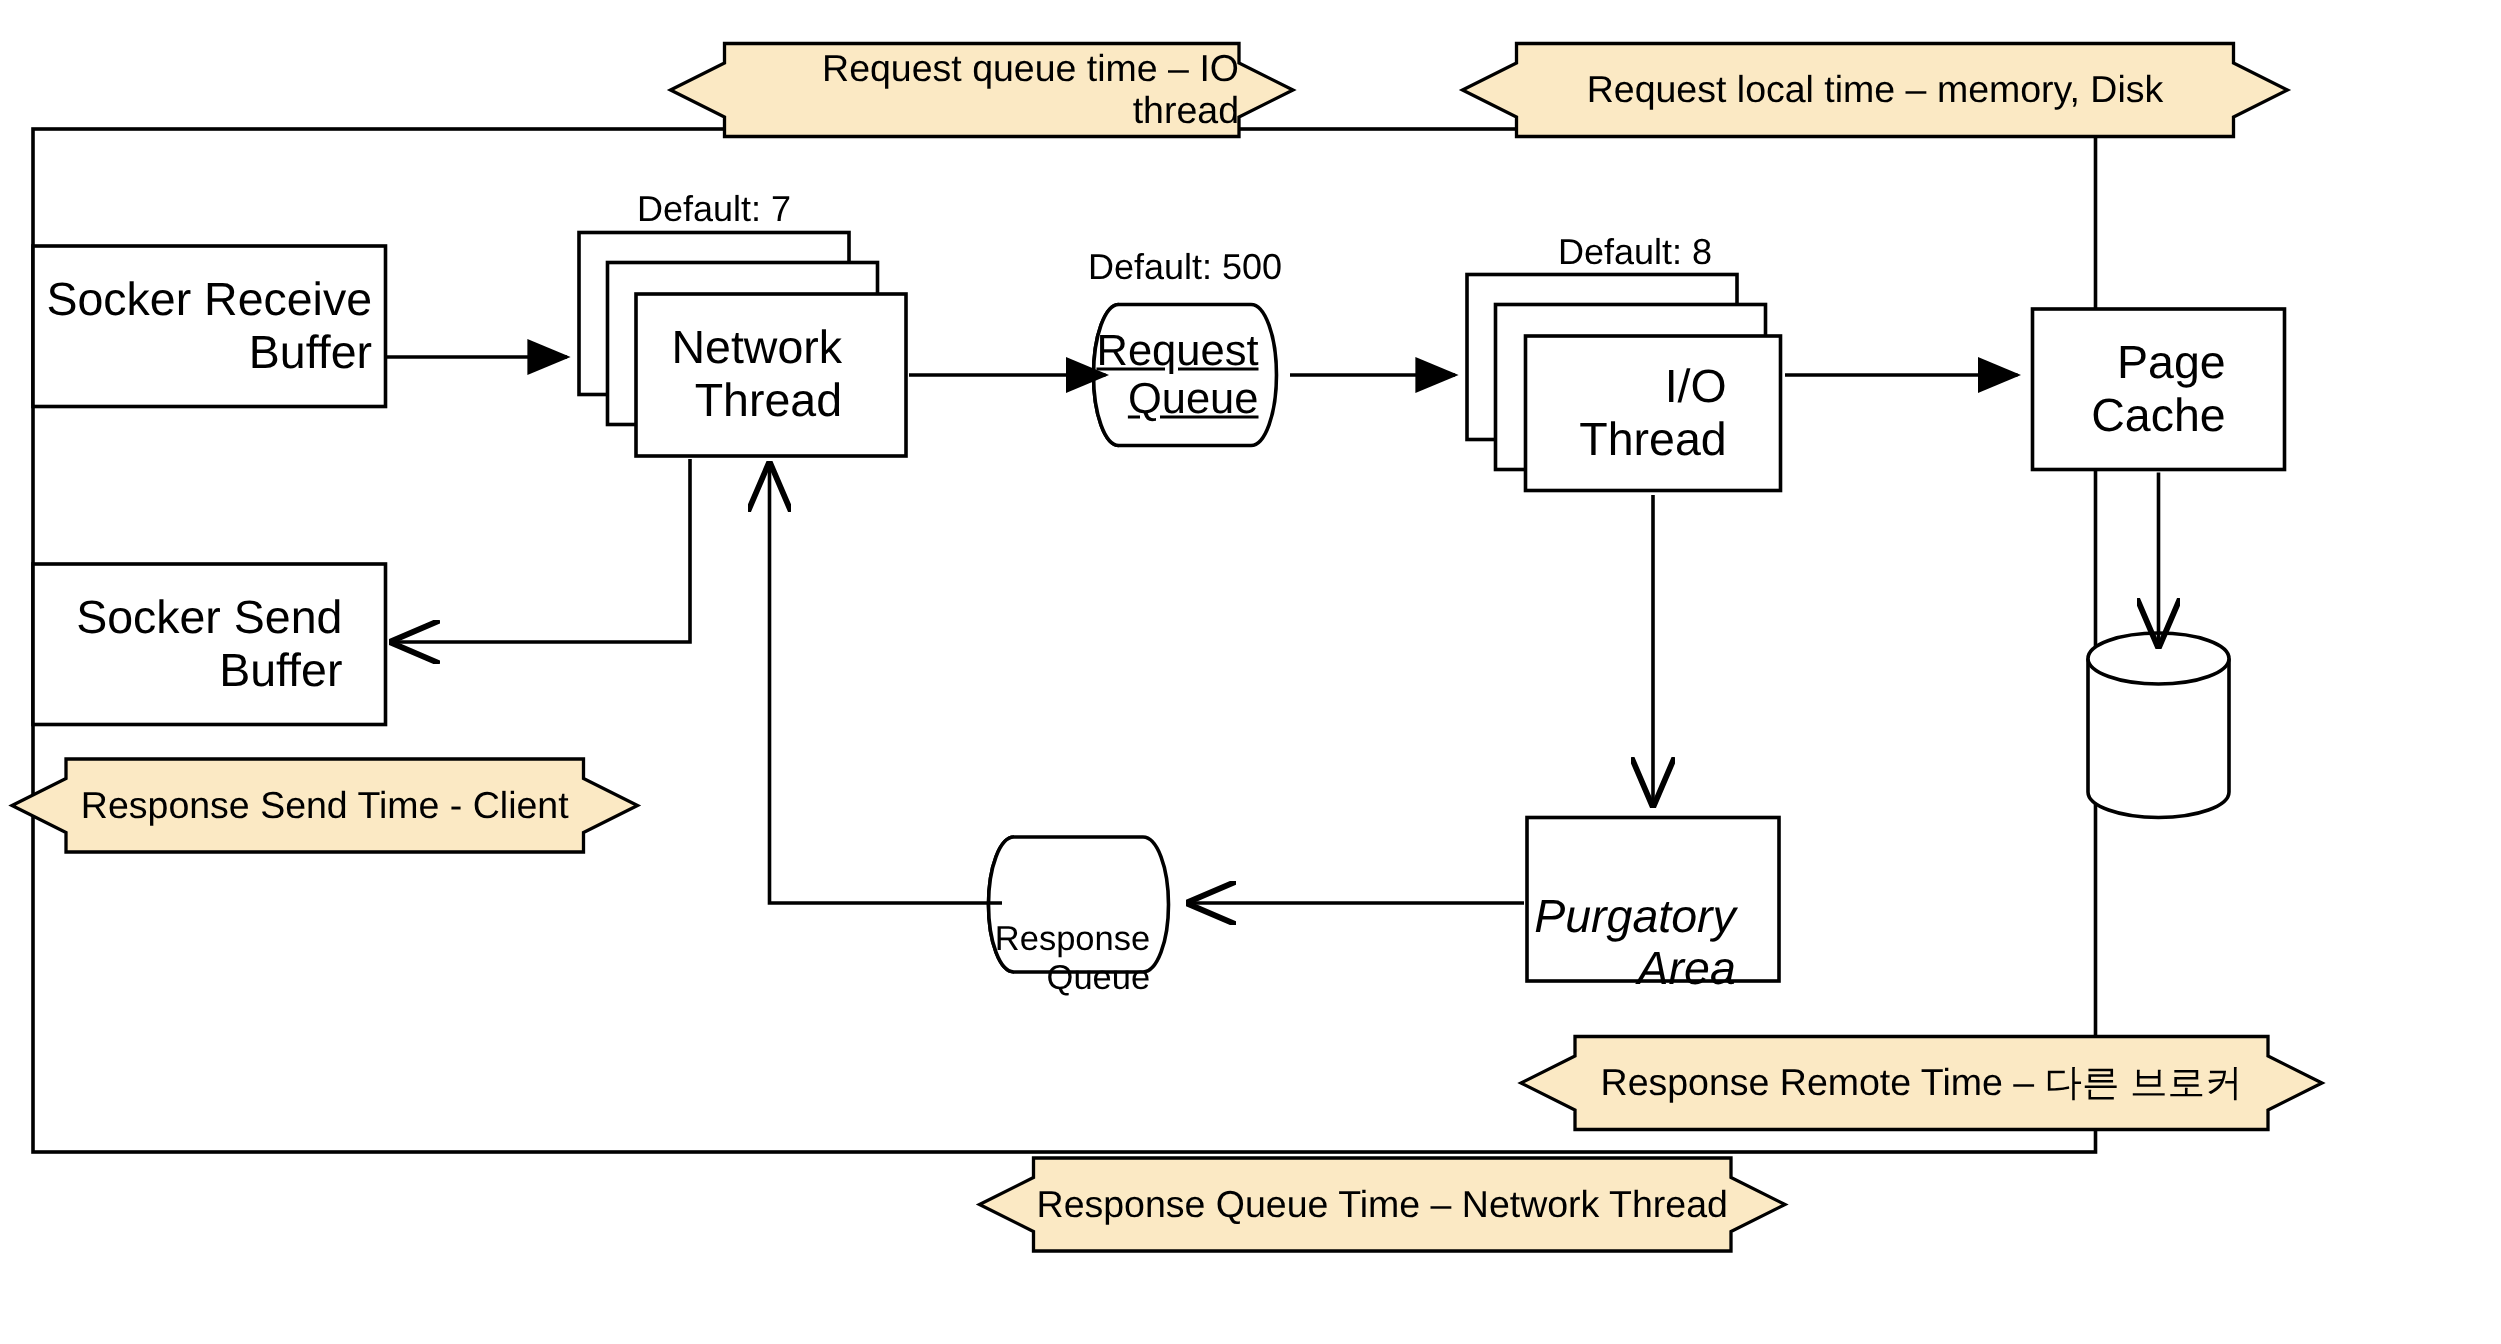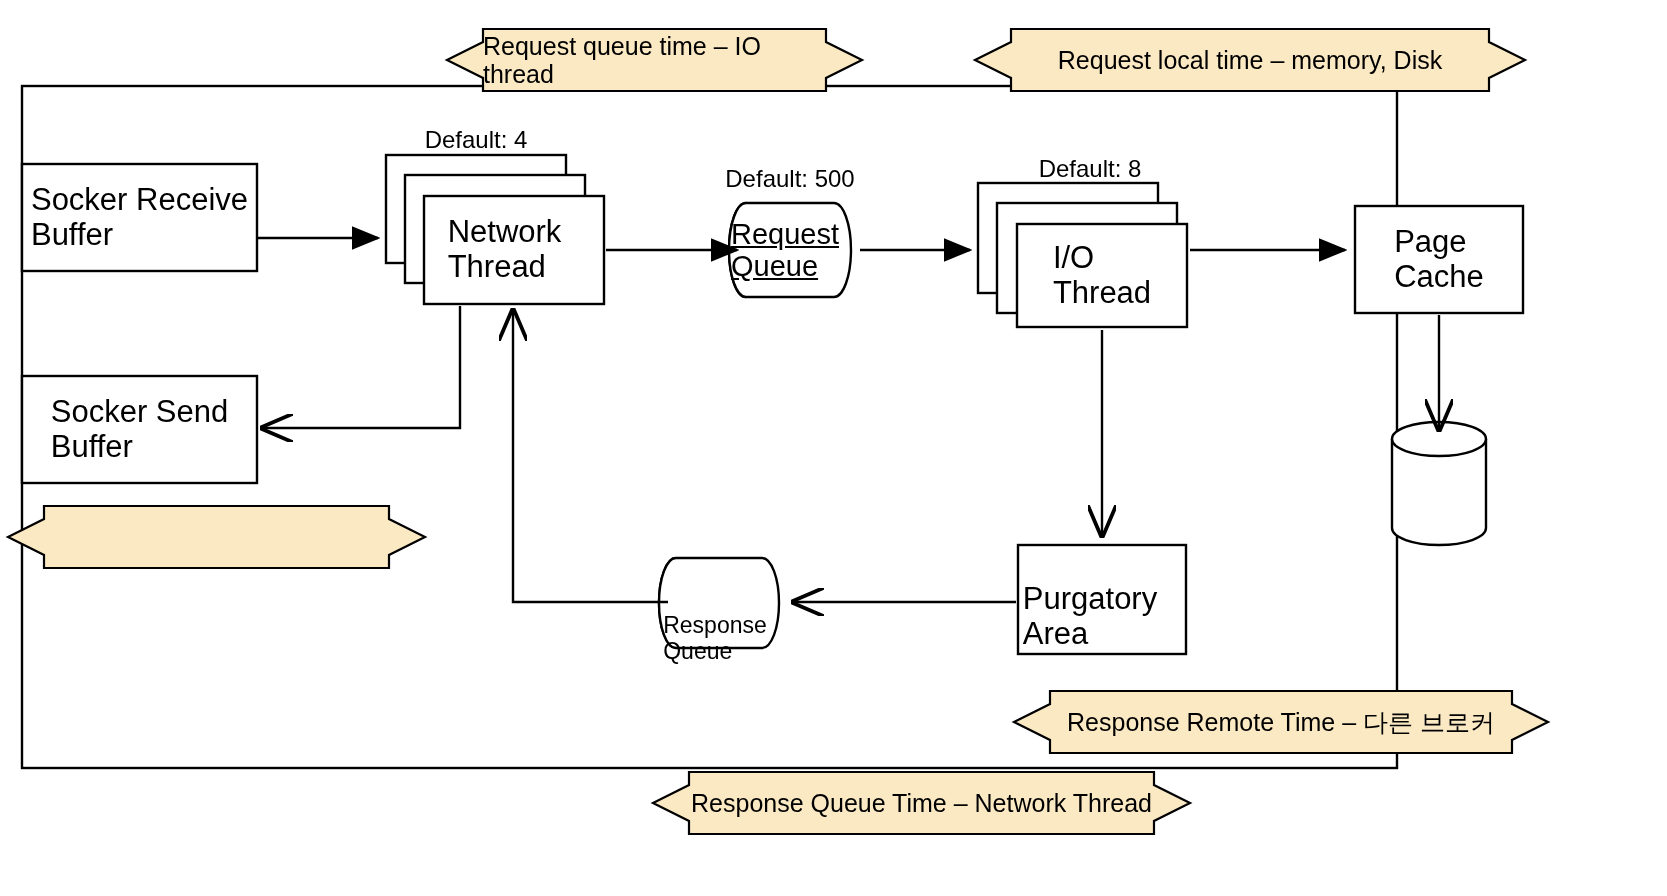--- a/index.html
+++ b/index.html
@@ -1,20 +1,20 @@
 <!DOCTYPE html>
 <html><head>
 <meta charset="utf-8">
 <style>
   html,body{margin:0;padding:0;background:#fff;}
   body{font-family:"Liberation Sans","DejaVu Sans",sans-serif;color:#000;}
   #stage{position:relative;width:1667px;height:896px;background:#ffffff;overflow:hidden;}
   #stage svg{position:absolute;left:0;top:0;width:1667px;height:896px;}
 
-  .lbl{position:absolute;text-align:left;line-height:1.12;color:#000;
+  .lbl{position:absolute;text-align:right;line-height:1.12;color:#000;
        display:flex;align-items:center;justify-content:center;white-space:pre-line;}
   .box-lbl{font-size:31px;}
   .small-lbl{font-size:24px;}
   .cyl-lbl{font-size:29px;}
   .rq-lbl{font-size:23px;margin-top:36px;}
   .band-lbl{font-size:25px;}
   .disk-lbl{font-size:29px;}
 </style>
 </head>
 <body>
@@ -86,44 +86,45 @@
       <path d="M689,772 L1154,772 L1154,785 L1190,803 L1154,821 L1154,834 L689,834 L689,821 L653,803 L689,785 z"></path>
     </g>
   </svg>
 
   <div class="lbl box-lbl" style="left:22px;top:164px;width:235px;height:107px;">Socker Receive
 Buffer</div>
 
   <div class="lbl box-lbl" style="left:22px;top:376px;width:235px;height:107px;">Socker Send
 Buffer</div>
 
-  <div class="lbl small-lbl" style="left:386px;top:126px;width:180px;height:28px;">Default: 4</div>
+  <div class="lbl small-lbl" style="left:386px;top:126px;width:180px;height:28px;">Default: 7</div>
   <div class="lbl box-lbl" style="left:424px;top:196px;width:161px;height:108px;">Network
 Thread</div>
 
   <div class="lbl small-lbl" style="left:700px;top:165px;width:180px;height:28px;">Default: 500</div>
   <div class="lbl cyl-lbl" style="left:730px;top:203px;width:110px;height:94px;text-decoration:underline;">Request
 Queue</div>
 
   <div class="lbl small-lbl" style="left:1000px;top:155px;width:180px;height:28px;">Default: 8</div>
   <div class="lbl box-lbl" style="left:1017px;top:224px;width:170px;height:103px;">I/O
 Thread</div>
 
   <div class="lbl box-lbl" style="left:1355px;top:206px;width:168px;height:107px;">Page
 Cache</div>
 
 
-  <div class="lbl box-lbl" style="left:1018px;top:562px;width:144px;height:109px;">Purgatory
+  <div class="lbl box-lbl" style="left:1018px;top:574px;width:144px;height:109px;font-style:italic;">Purgatory
 Area</div>
 
   <div class="lbl rq-lbl" style="left:660px;top:558px;width:110px;height:90px;">Response
 Queue</div>
 
   <div class="lbl band-lbl" style="left:483px;top:29px;width:343px;height:62px;">Request queue time – IO thread</div>
 
   <div class="lbl band-lbl" style="left:1011px;top:29px;width:478px;height:62px;">Request local time – memory, Disk</div>
 
+  <div class="lbl band-lbl" style="left:44px;top:506px;width:345px;height:62px;">Response Send Time - Client</div>
 
   <div class="lbl band-lbl" style="left:1050px;top:691px;width:462px;height:62px;">Response Remote Time – 다른 브로커</div>
 
   <div class="lbl band-lbl" style="left:689px;top:772px;width:465px;height:62px;">Response Queue Time – Network Thread</div>
 
 </div>
 
 </body></html>

